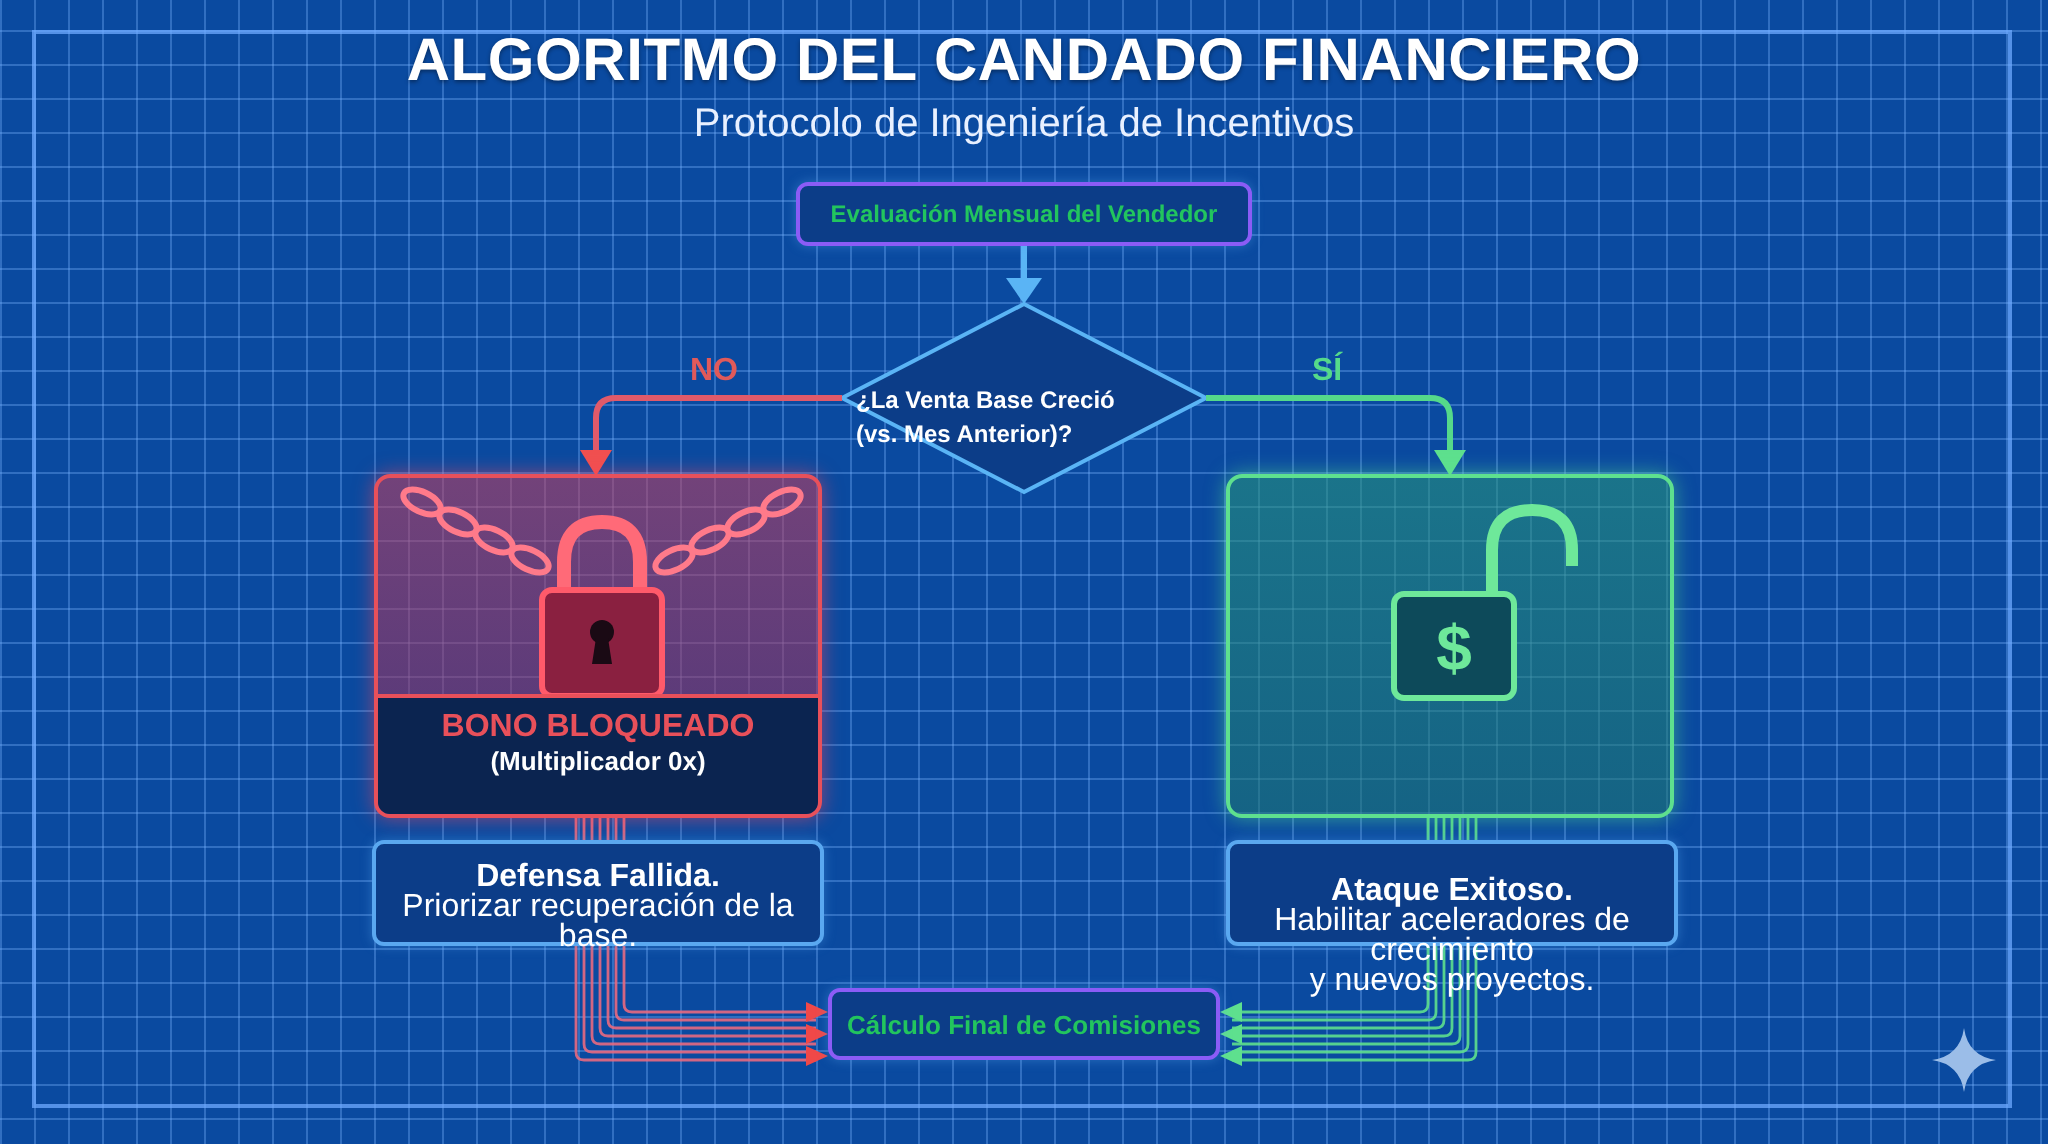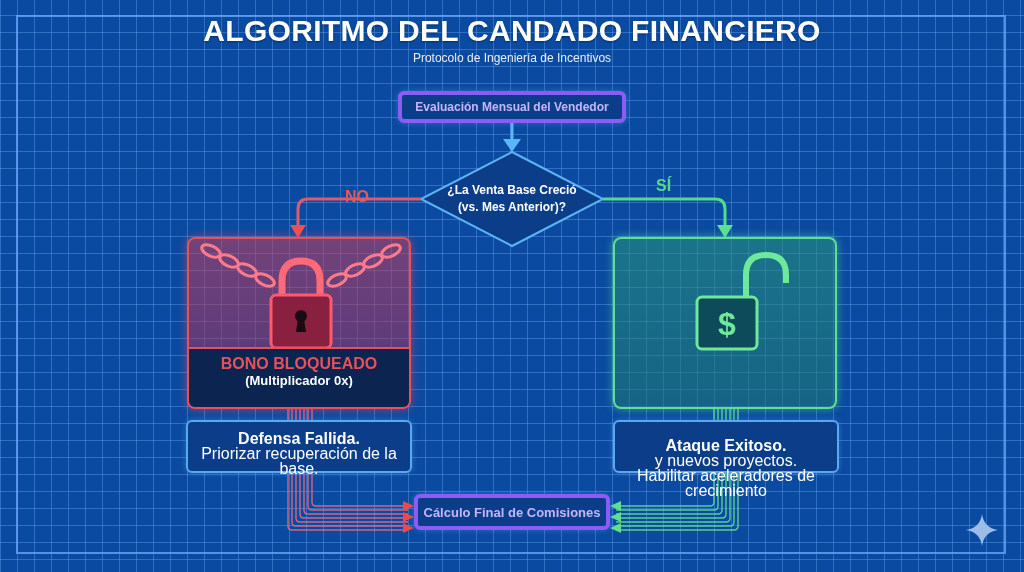--- a/index.html
+++ b/index.html
@@ -9,30 +9,30 @@
     background-image:
       linear-gradient(rgba(120,180,255,0.35) 1px, transparent 1px),
       linear-gradient(90deg, rgba(120,180,255,0.35) 1px, transparent 1px);
     background-size:17px 17px;
     background-position:0 -2px;
     font-family:"Liberation Sans", sans-serif;
     color:#fff;
   }
   .frame{position:absolute;left:16px;top:15px;width:990px;height:539px;border:2px solid rgba(110,170,255,0.75);box-sizing:border-box;pointer-events:none;}
   .title{position:absolute;left:0;top:14px;width:1024px;text-align:center;font-weight:bold;font-size:30px;letter-spacing:0.3px;color:#fff;text-shadow:0 1px 2px rgba(0,0,0,0.4);}
-  .subtitle{position:absolute;left:0;top:51px;width:1024px;text-align:center;font-size:12px;color:#e8f0ff;}
-  .node{position:absolute;background:#0c3d88;border:4px solid #8b5cf6;border-radius:6px;box-sizing:border-box;display:flex;align-items:center;justify-content:center;text-align:center;color:#c4b5fd;font-weight:bold;font-size:12px;box-shadow:0 0 6px rgba(90,170,240,0.4);}
+  .subtitle{position:absolute;left:0;top:51px;width:1024px;text-align:center;font-size:20px;color:#e8f0ff;}
+  .node{position:absolute;background:#0c3d88;border:2px solid #8b5cf6;border-radius:6px;box-sizing:border-box;display:flex;align-items:center;justify-content:center;text-align:center;color:#22c55e;font-weight:bold;font-size:12px;box-shadow:0 0 6px rgba(90,170,240,0.4);}
   .start{left:398px;top:91px;width:228px;height:32px;}
   .final{left:414px;top:494px;width:196px;height:36px;font-size:13px;}
   .note{position:absolute;background:#0c3d88;border:2px solid #5aa8f0;border-radius:6px;box-sizing:border-box;text-align:center;color:#fff;font-size:16px;line-height:15px;box-shadow:0 0 6px rgba(90,170,240,0.4);}
   .note b{display:block;}
   .note-left{left:186px;top:420px;width:226px;height:53px;padding-top:9px;}
   .note-right{left:613px;top:420px;width:226px;height:53px;padding-top:16px;}
-  .diamond-text{position:absolute;left:428px;top:182px;width:168px;text-align:center;font-weight:bold;font-size:12px;line-height:17px;color:#fff;}
-  .lbl-no{position:absolute;left:345px;top:188px;font-weight:bold;font-size:16px;color:#e05a5a;}
+  .diamond-text{position:absolute;left:428px;top:192px;width:168px;font-weight:bold;font-size:12px;line-height:17px;color:#fff;}
+  .lbl-no{position:absolute;left:345px;top:177px;font-weight:bold;font-size:16px;color:#e05a5a;}
   .lbl-si{position:absolute;left:656px;top:177px;font-weight:bold;font-size:16px;color:#55d98a;}
   .card{position:absolute;top:237px;width:224px;height:172px;border-radius:8px;box-sizing:border-box;overflow:hidden;}
   .card-red{left:187px;border:2px solid #e8505a;background:linear-gradient(rgba(200,60,90,0.55),rgba(140,40,90,0.55));box-shadow:0 0 10px rgba(255,70,90,0.55);}
   .card-green{left:613px;border:2px solid #5ee08e;background:linear-gradient(rgba(40,150,120,0.55),rgba(30,120,110,0.55));box-shadow:0 0 10px rgba(90,230,140,0.55);}
   .card-bar{position:absolute;left:0;bottom:0;width:100%;height:60px;background:#0b2450;border-top:2px solid rgba(255,255,255,0.15);text-align:center;box-sizing:border-box;padding-top:6px;}
   .card-red .card-bar{border-top-color:#e8505a;}
   .card-green .card-bar{border-top-color:#5ee08e;}
   .card-head{font-weight:bold;font-size:16px;line-height:18px;}
   .card-red .card-head{color:#e8505a;}
   .card-green .card-head{color:#6ee89a;}
@@ -150,22 +150,22 @@
   </svg>
 </div>
 
 <div class="note note-left">
   <b>Defensa Fallida.</b>
   <span>Priorizar recuperación de la base.</span>
 </div>
 
 <div class="note note-right">
   <b>Ataque Exitoso.</b>
+  <div>Habilitar aceleradores de crecimiento</div>
   <div>y nuevos proyectos.</div>
-  <div>Habilitar aceleradores de crecimiento</div>
 </div>
 
 <div class="node final">
   <span>Cálculo Final de Comisiones</span>
 </div>
 
 <svg class="sparkle" viewBox="0 0 36 36">
   <path d="M18,2 Q20,16 34,18 Q20,20 18,34 Q16,20 2,18 Q16,16 18,2 z" fill="#9bbde8"></path>
 </svg>
 

